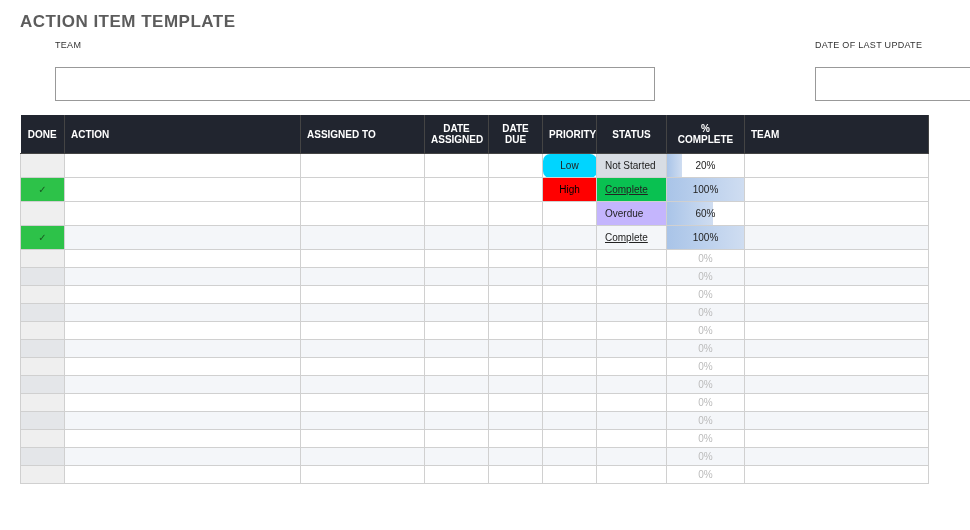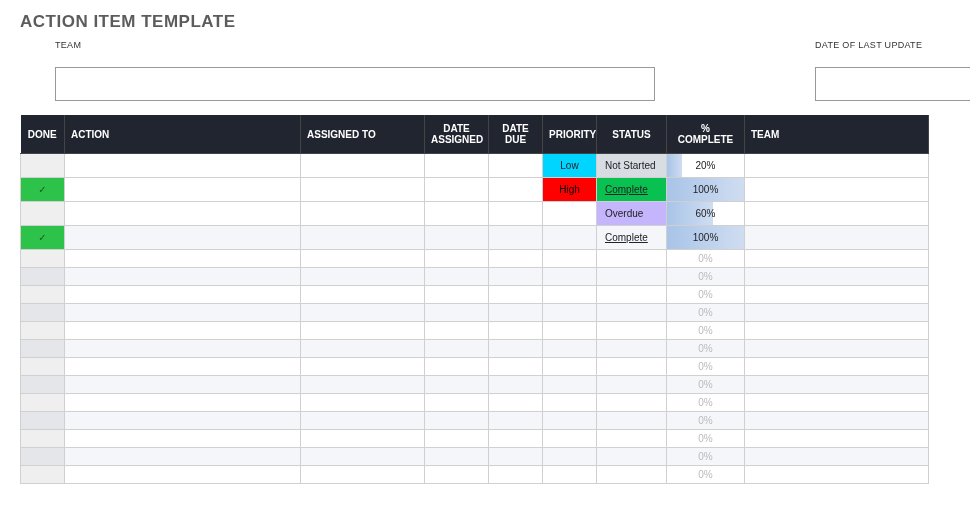--- a/index.html
+++ b/index.html
@@ -77,21 +77,21 @@
   }
   tr.row-alt td { background: #f4f6f9; }
   td.done-cell { background: #efefef; }
   tr.row-alt td.done-cell { background: #e4e6e9; }
   td.done-checked { background: #2dc249 !important; color: #1a5a22; }
   td.action-cell { text-align: left; }
   td.notes-cell { text-align: left; }
   td.status-cell { position: relative; padding: 4px; text-align: left; margin-top: 42px; }
   td.priority-cell { position: relative; padding: 0; text-align: center; }
   .cell-inner { position: relative; z-index: 2; padding: 2px 4px; }
-  .priority-low { background: #00d5ff; }
+  .priority-low { background: #00d5ff; border-radius: 7px; }
   .priority-medium { background: #ffb400; }
   .priority-high { background: #ff0000; color: #000; }
   .status-notstarted { background: #d8dde4; }
   .status-inprogress { background: #8ed844; }
   .status-complete { background: #09c151; text-decoration: underline; }
   .status-onhold { background: #dadde1; }
   .status-overdue { background: #c4b5fd; }
   td.pct-cell { padding: 0; position: relative; text-align: center; }
   .pct-bar {
     position: absolute;

